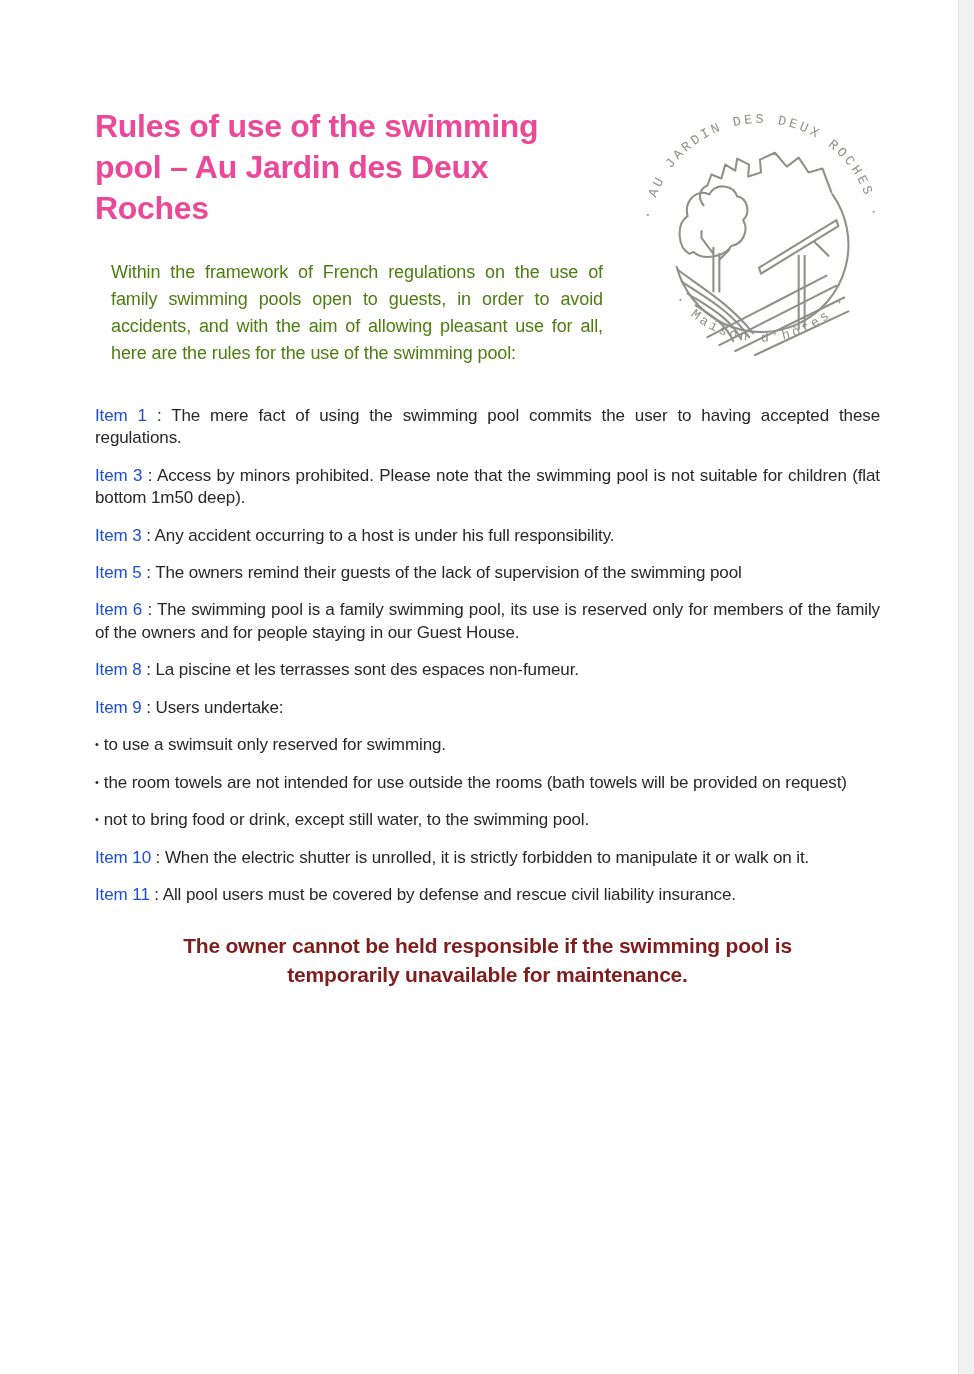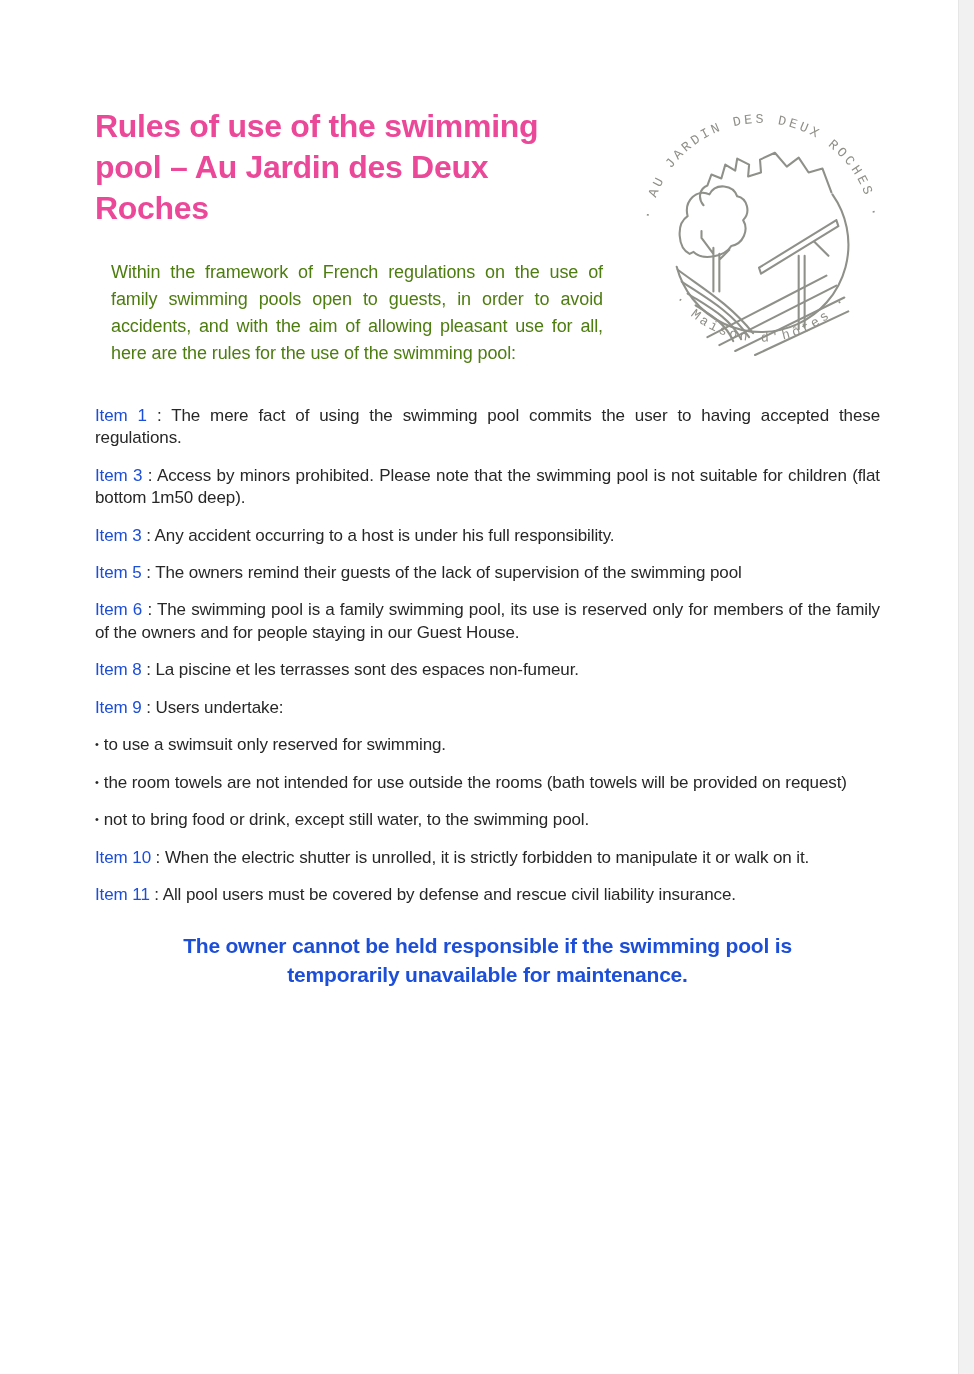--- a/index.html
+++ b/index.html
@@ -32,21 +32,21 @@
   .rule-p{
     margin:0 0 15px 0;font-size:17px;line-height:1.32;text-align:justify;
     letter-spacing:-0.1px;color:#272727;
   }
   .rule-label{font-weight:normal;color:#1d4ed8;}
   .bullet-row .bullet-dot{
     font-size:11px;vertical-align:2px;padding-right:5px;color:#272727;
   }
   .closing{
     margin:26px auto 0 auto;max-width:700px;text-align:center;
-    font-size:21px;line-height:1.35;font-weight:bold;color:#1d4ed8;
+    font-size:21px;line-height:1.35;font-weight:bold;color:#7f1d1d;
     letter-spacing:-0.2px;
   }
   .logo-svg text{
     font-family:"Liberation Mono","DejaVu Sans Mono",monospace;
     fill:#8f8e87;
   }
   .logo-svg .arc-top-text{font-size:13.5px;letter-spacing:3px;}
   .logo-svg .arc-bottom-text{font-size:13.5px;letter-spacing:3px;}
   .logo-svg path.draw{
     fill:none;stroke:#90908a;stroke-width:2.1;

